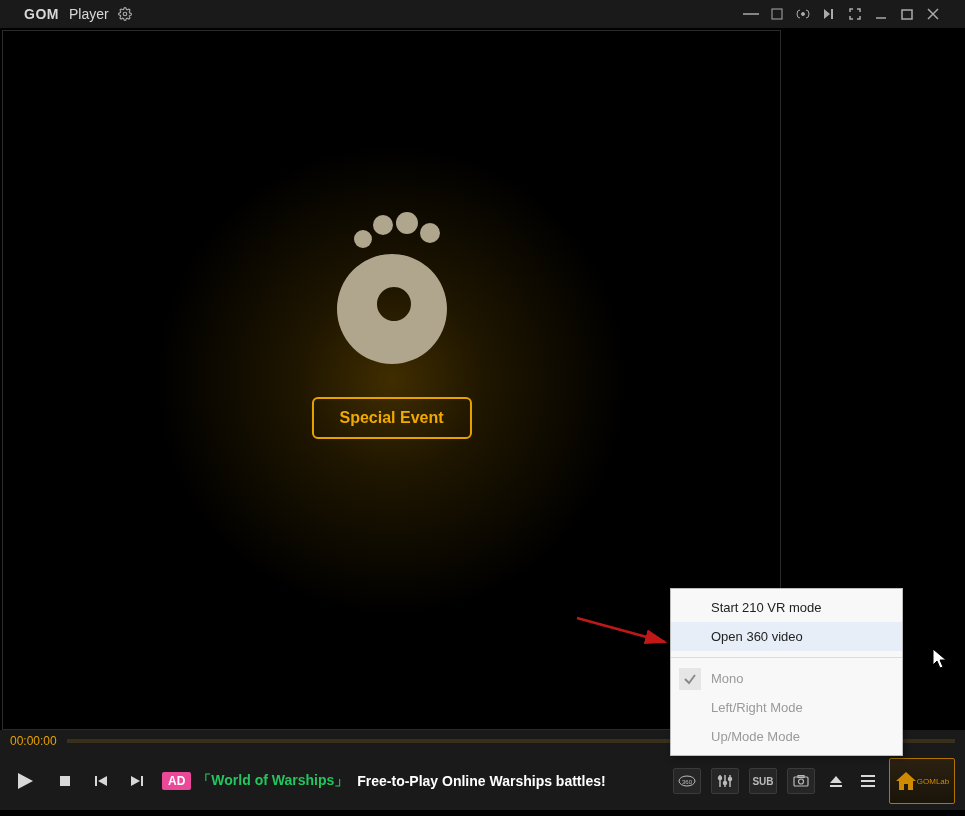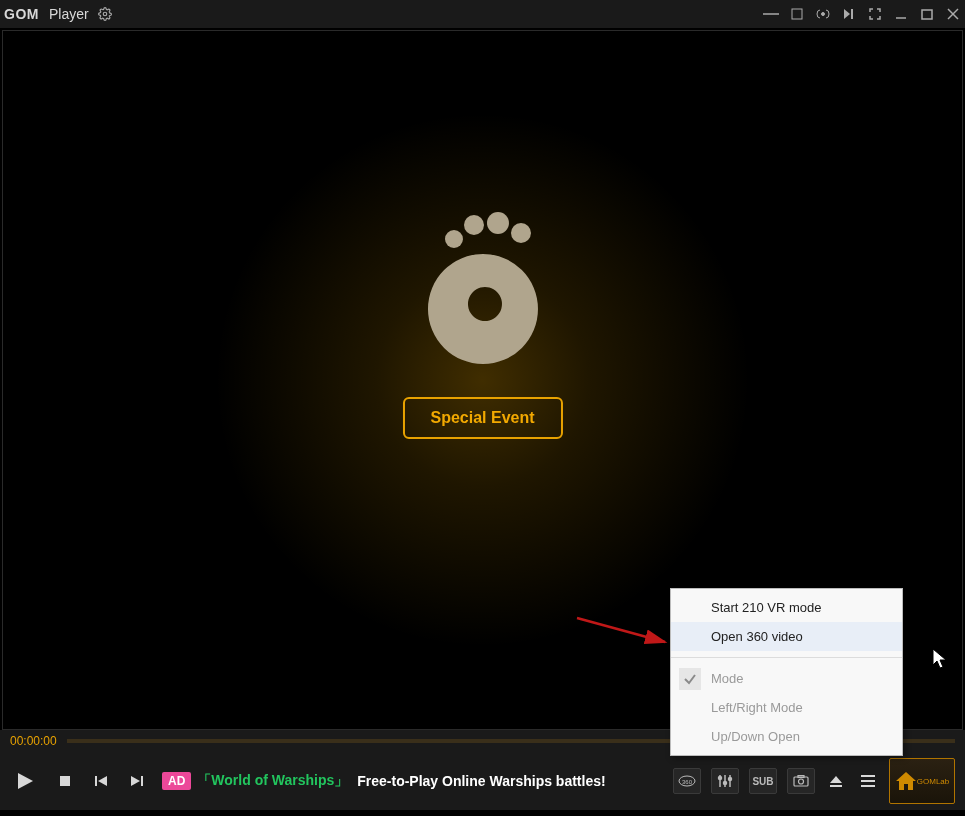--- a/index.html
+++ b/index.html
@@ -1,28 +1,28 @@
 <!DOCTYPE html>
 <html><head>
 <meta charset="utf-8">
 <style>
 * { margin: 0; padding: 0; box-sizing: border-box; font-family: Arial, Helvetica, sans-serif; }
 body { background: #000; width: 965px; height: 816px; overflow: hidden; position: relative; }
 
 
-.titlebar { height: 28px; display: flex; align-items: center; justify-content: space-between; padding: 0 4px; color: #d8d8d8; background: #1a1a1a; }
+.titlebar { height: 28px; display: flex; align-items: center; justify-content: space-between; padding: 0 24px; color: #d8d8d8; background: #1a1a1a; }
 .title-left { display: flex; align-items: center; gap: 8px; font-size: 14px; font-weight: bold; }
 .title-left .brand-gom { letter-spacing: 0.5px; }
 .title-left .brand-player { font-weight: normal; margin-left: 2px; }
 .title-right { display: flex; align-items: center; gap: 10px; }
 .title-icon { width: 16px; height: 16px; display:flex; align-items:center; justify-content:center; color:#aaa; cursor:pointer; }
 .title-icon svg { display:block; }
 
 
-.video-area { position: relative; width: 961px; height: 700px; margin: 2px 2px 0 2px; background: radial-gradient(circle at center 50%, rgba(255,180,0,0.25) 0%, rgba(255,180,0,0.12) 18%, rgba(0,0,0,0) 45%), #000; border: 1px solid #2a2a2a; }
+.video-area { position: relative; width: 779px; height: 700px; margin: 2px 2px 0 2px; background: radial-gradient(circle at center 50%, rgba(255,180,0,0.25) 0%, rgba(255,180,0,0.12) 18%, rgba(0,0,0,0) 45%), #000; border: 1px solid #2a2a2a; }
 .logo-wrap { position:absolute; left:50%; top:42%; transform:translate(-50%,-50%); display:flex; flex-direction:column; align-items:center; gap:28px; }
 .special-btn { border:2px solid #e8a200; border-radius:6px; background:transparent; color:#f2a900; font-size:16px; font-weight:bold; padding:10px 26px; cursor:pointer; }
 
 
 .seek-row { height: 22px; padding: 0 10px; display:flex; align-items:center; gap:10px; background:#1a1a1a; }
 .time-label { color:#e8a200; font-size:12px; }
 .seek-bar { flex:1; height:4px; background:#3a2f1a; position:relative; }
 
 
 .control-bar { height:58px; background:#1a1a1a; display:flex; align-items:center; padding:0 10px; gap:14px; color:#d8d8d8; }
@@ -213,24 +213,24 @@
     <div class="menu-item highlighted">Open 360 video</div>
   </div>
   <div class="menu-sep"></div>
   <div class="menu-section">
     <div class="menu-item disabled">
       <span class="menu-check">
         <svg width="14" height="14" viewBox="0 0 14 14" stroke="#8a8a8a" fill="none" stroke-width="2">
             <polyline points="2,7 6,11 12,3"></polyline>
           </svg>
       </span>
-      <span>Mode</span>
+      <span>Mono</span>
     </div>
     <div class="menu-item disabled">Left/Right Mode</div>
-    <div class="menu-item disabled">Up/Down Open</div>
+    <div class="menu-item disabled">Up/Mode Mode</div>
   </div>
 </div>
 
 <svg class="arrow-annot" width="100" height="40" viewBox="0 0 100 40">
   <defs>
       <marker id="ah" markerWidth="10" markerHeight="10" refX="8" refY="3" orient="auto">
         <path d="M0,0 L9,3 L0,6 Z" fill="#c01818"></path>
       </marker>
     </defs>
   <line x1="2" y1="6" x2="90" y2="30" stroke="#c01818" stroke-width="2.5" marker-end="url(#ah)"></line>

